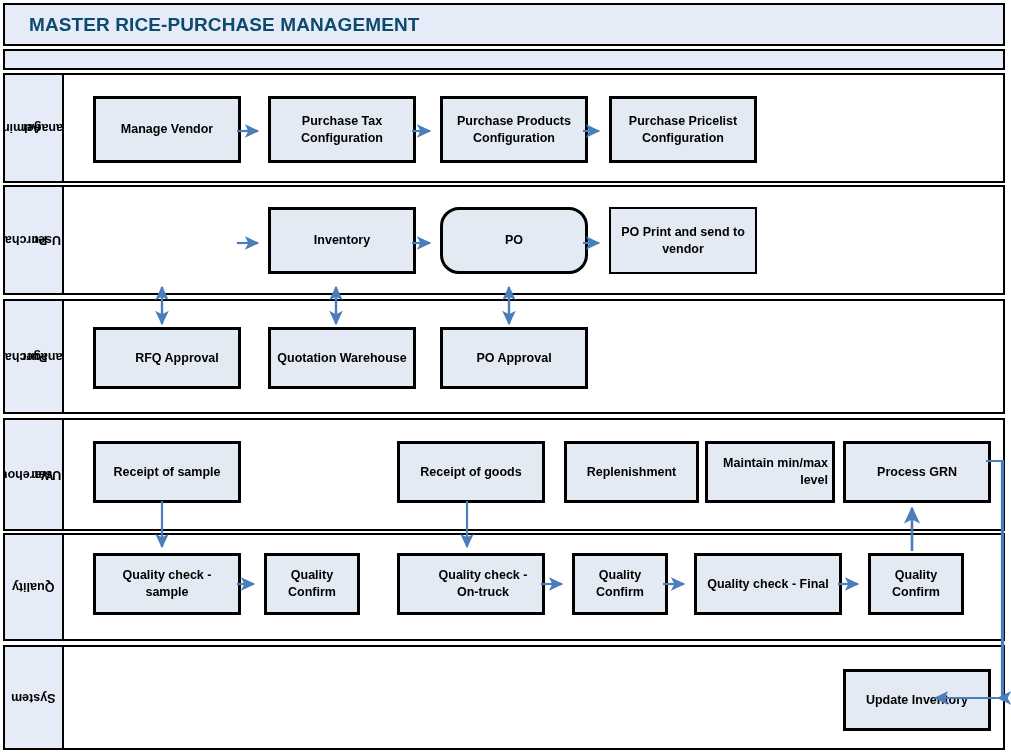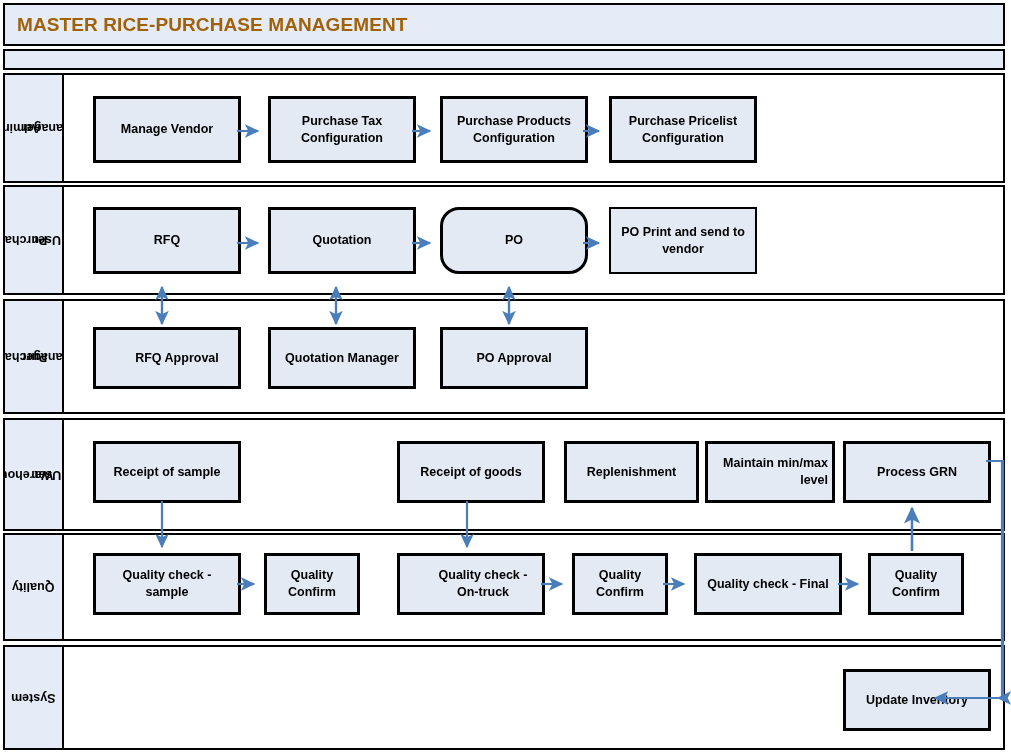--- a/index.html
+++ b/index.html
@@ -25,23 +25,23 @@
     height: 43px;
     background: #e6ecf7;
     border: 2px solid #000000;
     box-sizing: border-box;
     display: flex;
     align-items: center;
   }
   .title-text {
     font-size: 19px;
     font-weight: bold;
-    color: #a16207;
+    color: #0c4a6e;
     letter-spacing: 0.1px;
-    padding-left: 12px;
+    padding-left: 24px;
     white-space: nowrap;
   }
   .subtitle-bar {
     position: absolute;
     left: 3px;
     top: 49px;
     width: 1002px;
     height: 21px;
     background: #e6ecf7;
     border: 2px solid #000000;
@@ -151,25 +151,22 @@
   </div>
 
   <div class="lane" style="top:185px; height:110px;">
     <div class="lane-label">
       <span>
         <span>Purchase</span><br>
         <span>User</span>
       </span>
     </div>
     <div class="lane-body">
-      <div class="pbox" style="left:29px; top:20px; width:148px; height:67px;">
-        <span>RFQ</span>
-      </div>
       <div class="pbox" style="left:204px; top:20px; width:148px; height:67px;">
-        <span>Quotation</span>
+        <span>Inventory</span>
       </div>
       <div class="pbox" style="left:376px; top:20px; width:148px; height:67px;border-radius:19px;">
         <span>PO</span>
       </div>
       <div class="pbox thin" style="left:545px; top:20px; width:148px; height:67px;">
         <span>PO Print and send to vendor</span>
       </div>
     </div>
   </div>
 
@@ -178,21 +175,21 @@
       <span>
         <span>Purchase</span><br>
         <span>Manager</span>
       </span>
     </div>
     <div class="lane-body">
       <div class="pbox" style="left:29px; top:26px; width:148px; height:62px;padding-left:24px;">
         <span>RFQ Approval</span>
       </div>
       <div class="pbox" style="left:204px; top:26px; width:148px; height:62px;">
-        <span>Quotation Manager</span>
+        <span>Quotation Warehouse</span>
       </div>
       <div class="pbox" style="left:376px; top:26px; width:148px; height:62px;">
         <span>PO Approval</span>
       </div>
     </div>
   </div>
 
   <div class="lane" style="top:418px; height:113px;">
     <div class="lane-label">
       <span>

